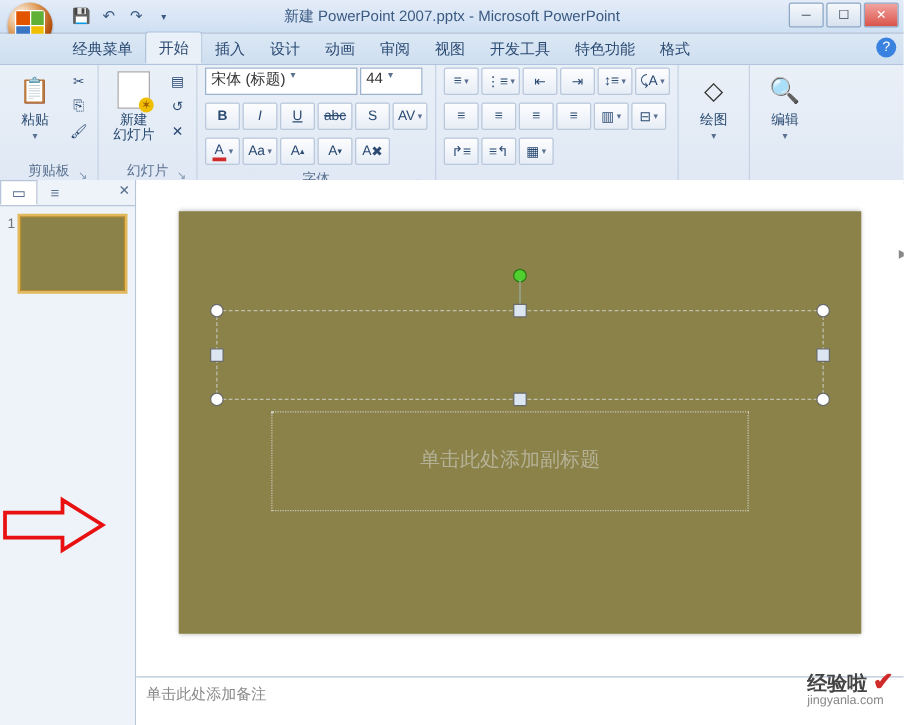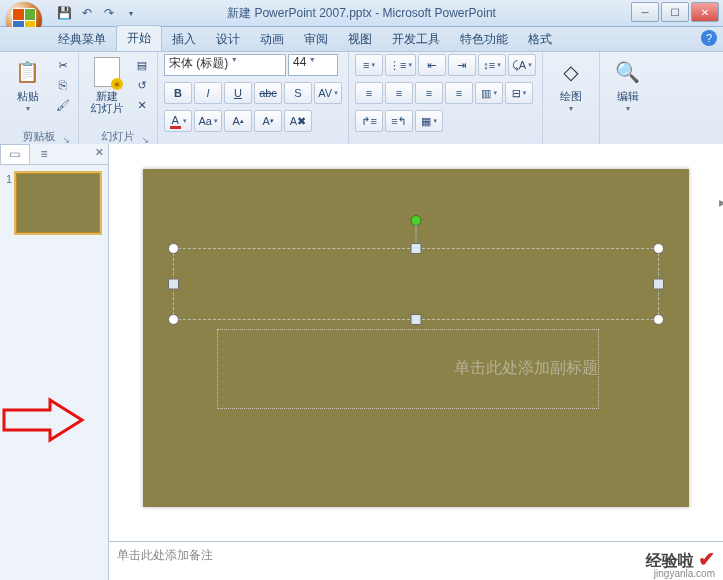--- a/index.html
+++ b/index.html
@@ -53,28 +53,28 @@
   .slide { width: 546px; height: 338px; background: #8a8249; position: relative; box-shadow: 0 0 4px rgba(0,0,0,.3); }
   .rot-handle { position: absolute; left: 50%; top: 46px; width: 9px; height: 9px; background: #4fd02e; border: 1px solid #2a7a10; border-radius: 50%; transform: translateX(-50%); }
   .rot-line { position: absolute; left: 50%; top: 55px; width: 1px; height: 24px; background: #9ab0a0; transform: translateX(-50%); }
   .title-box { position: absolute; left: 30px; right: 30px; top: 79px; height: 72px; }
   .handle { position: absolute; width: 9px; height: 9px; background: #fff; border: 1px solid #6a6a6a; border-radius: 50%; }
   .handle.sq { border-radius: 1px; background: #dce6f1; }
   .title-box .h-tl{top:-5px;left:-5px}.title-box .h-tr{top:-5px;right:-5px}.title-box .h-bl{bottom:-5px;left:-5px}.title-box .h-br{bottom:-5px;right:-5px}
   .title-box .h-ml{top:50%;left:-5px;transform:translateY(-50%)}.title-box .h-mr{top:50%;right:-5px;transform:translateY(-50%)}
   .title-box .h-tc{top:-5px;left:50%;transform:translateX(-50%)}.title-box .h-bc{bottom:-5px;left:50%;transform:translateX(-50%)}
   .title-frame { position: absolute; inset: 0; border: 1px dashed #c0c0b0; }
-  .subtitle-box { position: absolute; left: 74px; right: 90px; top: 160px; height: 78px; border: 1px dotted #c9c6b8; display: flex; align-items: center; justify-content: flex-end; }
+  .subtitle-box { position: absolute; left: 74px; right: 90px; top: 160px; height: 78px; border: 1px dotted #c9c6b8; display: flex; align-items: center; justify-content: center; }
   .subtitle-text { color: #b5b196; font-size: 16px; }
   .notes-pane { height: 28px; border-top: 1px solid #b7c5d8; background: #fff; padding: 5px 8px; color: #888; margin-top: 10px; }
   .ruler-mark { position: absolute; right: 0; top: 50px; width: 4px; height: 20px; color: #888; font-size: 14px; }
   
   .red-arrow { position: absolute; left: 2px; top: 396px; }
   
-  .watermark { position: absolute; right: 8px; bottom: 1px; text-align: right; line-height: 1; }
+  .watermark { position: absolute; right: 8px; bottom: 14px; line-height: 1; }
   .watermark .w1 { font-size: 16px; font-weight: bold; color: #444; }
   .watermark .w1 .chk { color: #d02a2a; font-size: 20px; }
   .watermark .w2 { font-size: 10px; color: #888; }
 </style>
 </head>
 <body>
 
 <div class="titlebar">
   <div class="office-orb">
       <span>
@@ -179,20 +179,21 @@
             <span>A</span>
             <sup style="font-size:7px">▴</sup>
           </div>
         <div class="ribbtn">
             <span>A</span>
             <sup style="font-size:7px">▾</sup>
           </div>
         <div class="ribbtn"><span>A</span>✖</div>
       </div>
     </div>
+    <div class="group-label">字体</div>
   </div>
 
   <div class="group">
     <div class="group-body" style="flex-direction:column">
       <div class="row" style="display:flex;gap:2px;margin-bottom:2px">
         <div class="ribbtn split">≡</div>
         <div class="ribbtn split">⋮≡</div>
         <div class="ribbtn">⇤</div>
         <div class="ribbtn">⇥</div>
         <div class="ribbtn split">↕≡</div>

